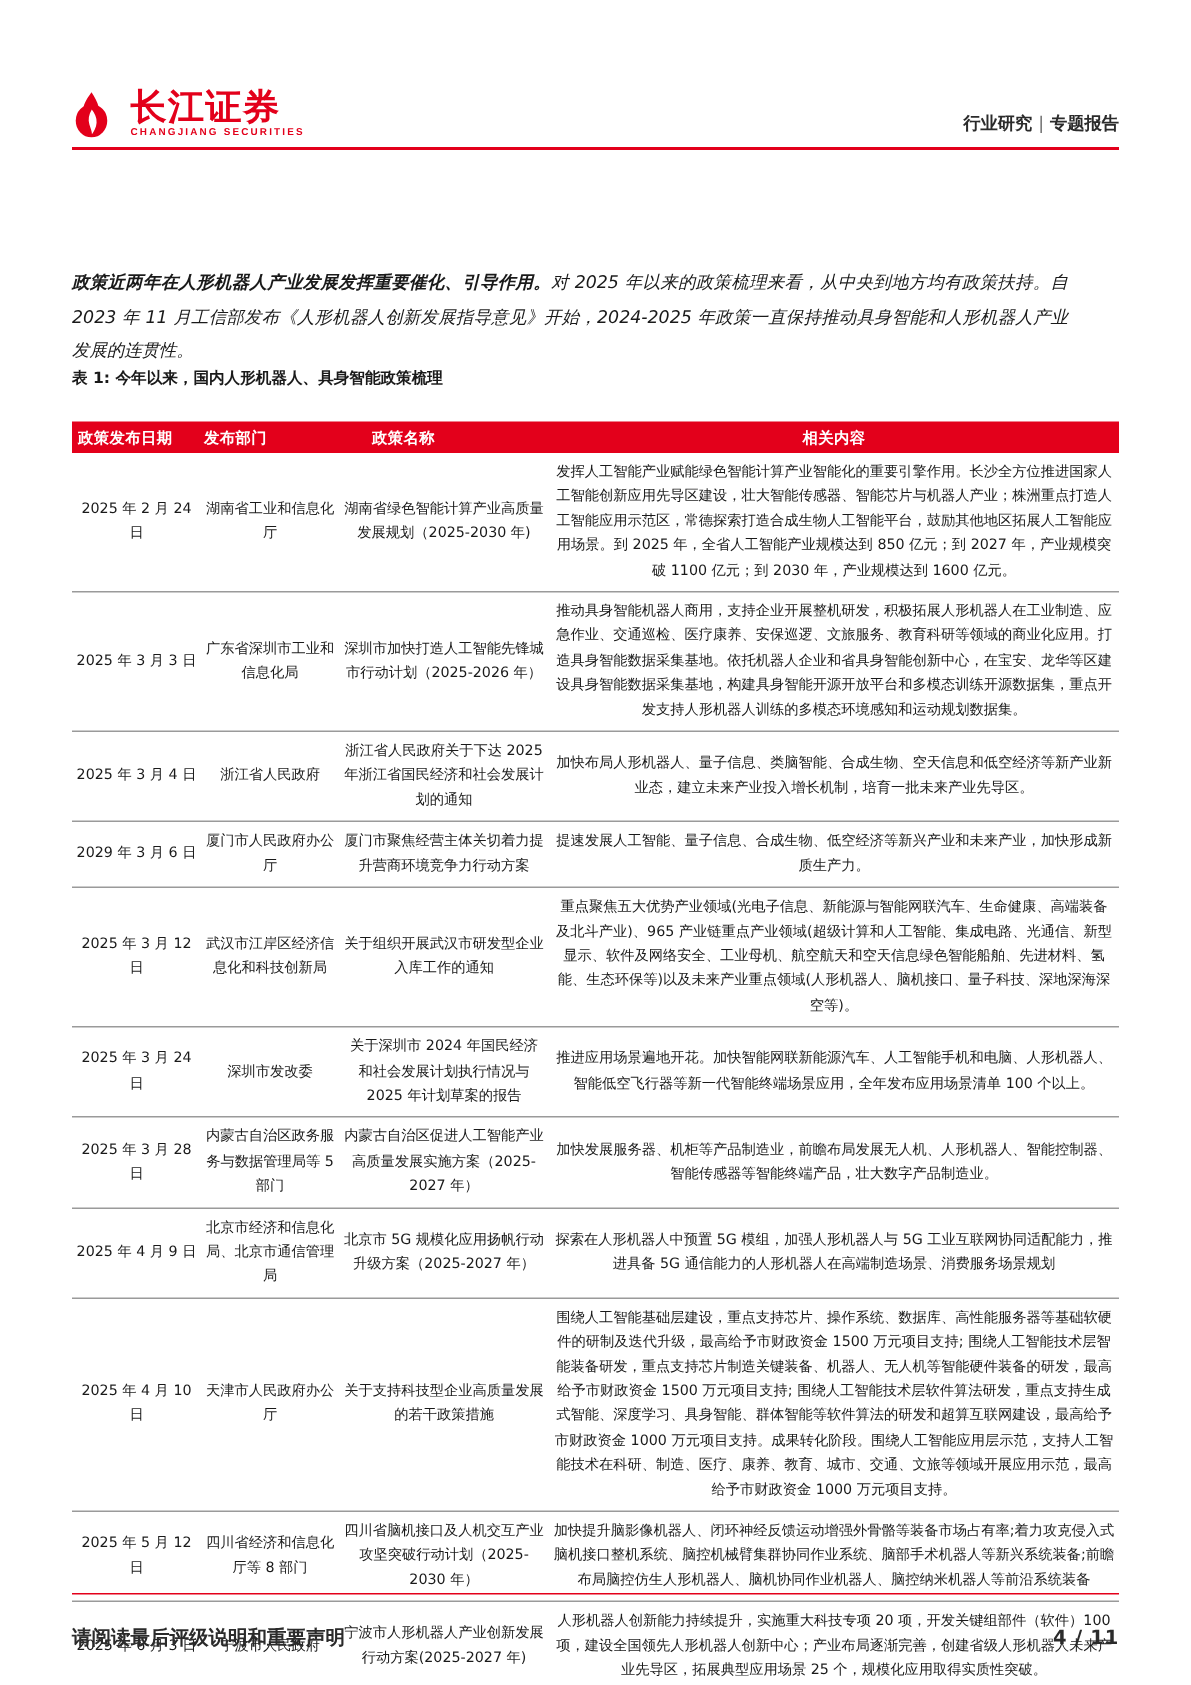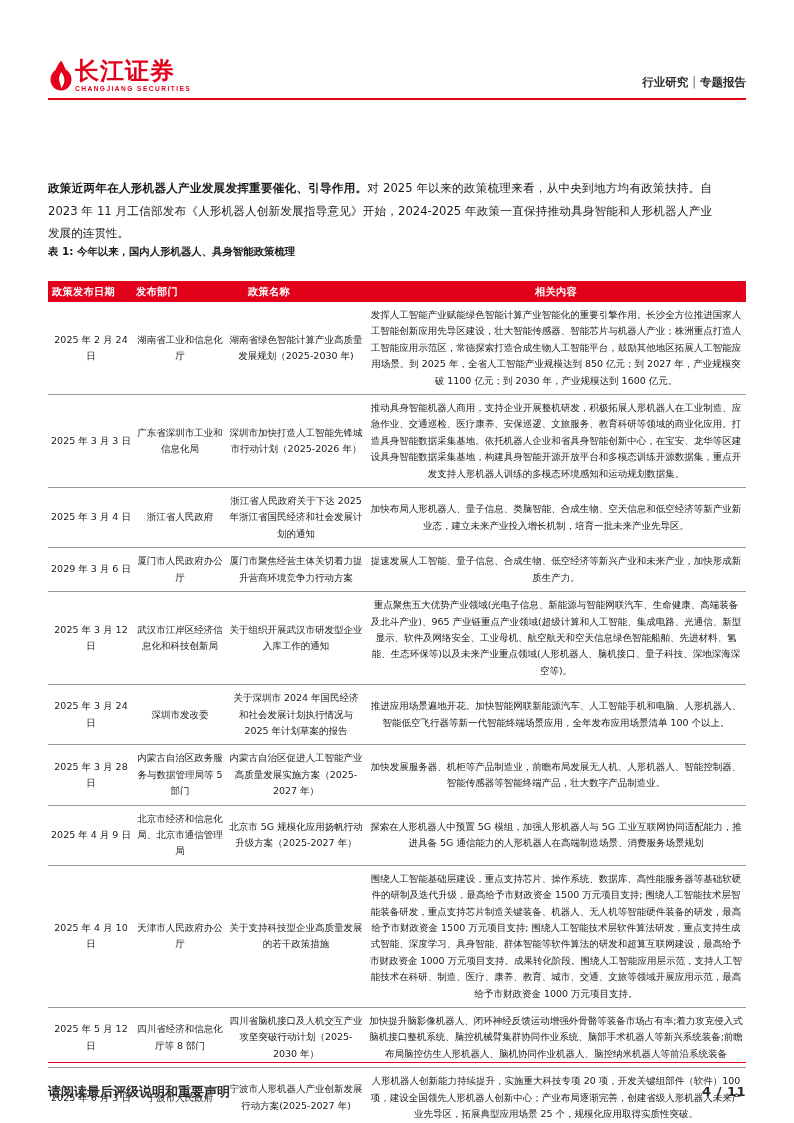--- a/index.html
+++ b/index.html
@@ -31,21 +31,22 @@
     height: 48px;
     display: flex;
     align-items: flex-end;
     justify-content: space-between;
     border-bottom: 2.2px solid #e3001b;
     padding-bottom: 5px;
     box-sizing: border-box;
   }
   .logo-block {
     display: flex;
-    gap: 0;
+    align-items: center;
+    gap: 12px;
   }
   .logo-mark {
     width: 27px;
     height: 32px;
     position: relative;
     flex: 0 0 auto;
   }
   .logo-mark svg { display:block; }
   .logo-text-wrap {
     display: flex;
@@ -98,20 +99,21 @@
     position: absolute;
     left: 48px;
     top: 177px;
     width: 664px;
     font-family: "DejaVu Sans", "Liberation Sans", sans-serif;
     font-size: 11.6px;
     line-height: 22.5px;
     color: #1a1a1a;
     text-align: justify;
     text-justify: inter-ideograph;
+    font-style: italic;
   }
   .body-para b { font-weight: bold; }
 
   
   .table-caption {
     position: absolute;
     left: 48px;
     top: 245px;
     font-family: "DejaVu Sans", "Liberation Sans", sans-serif;
     font-size: 10.4px;

